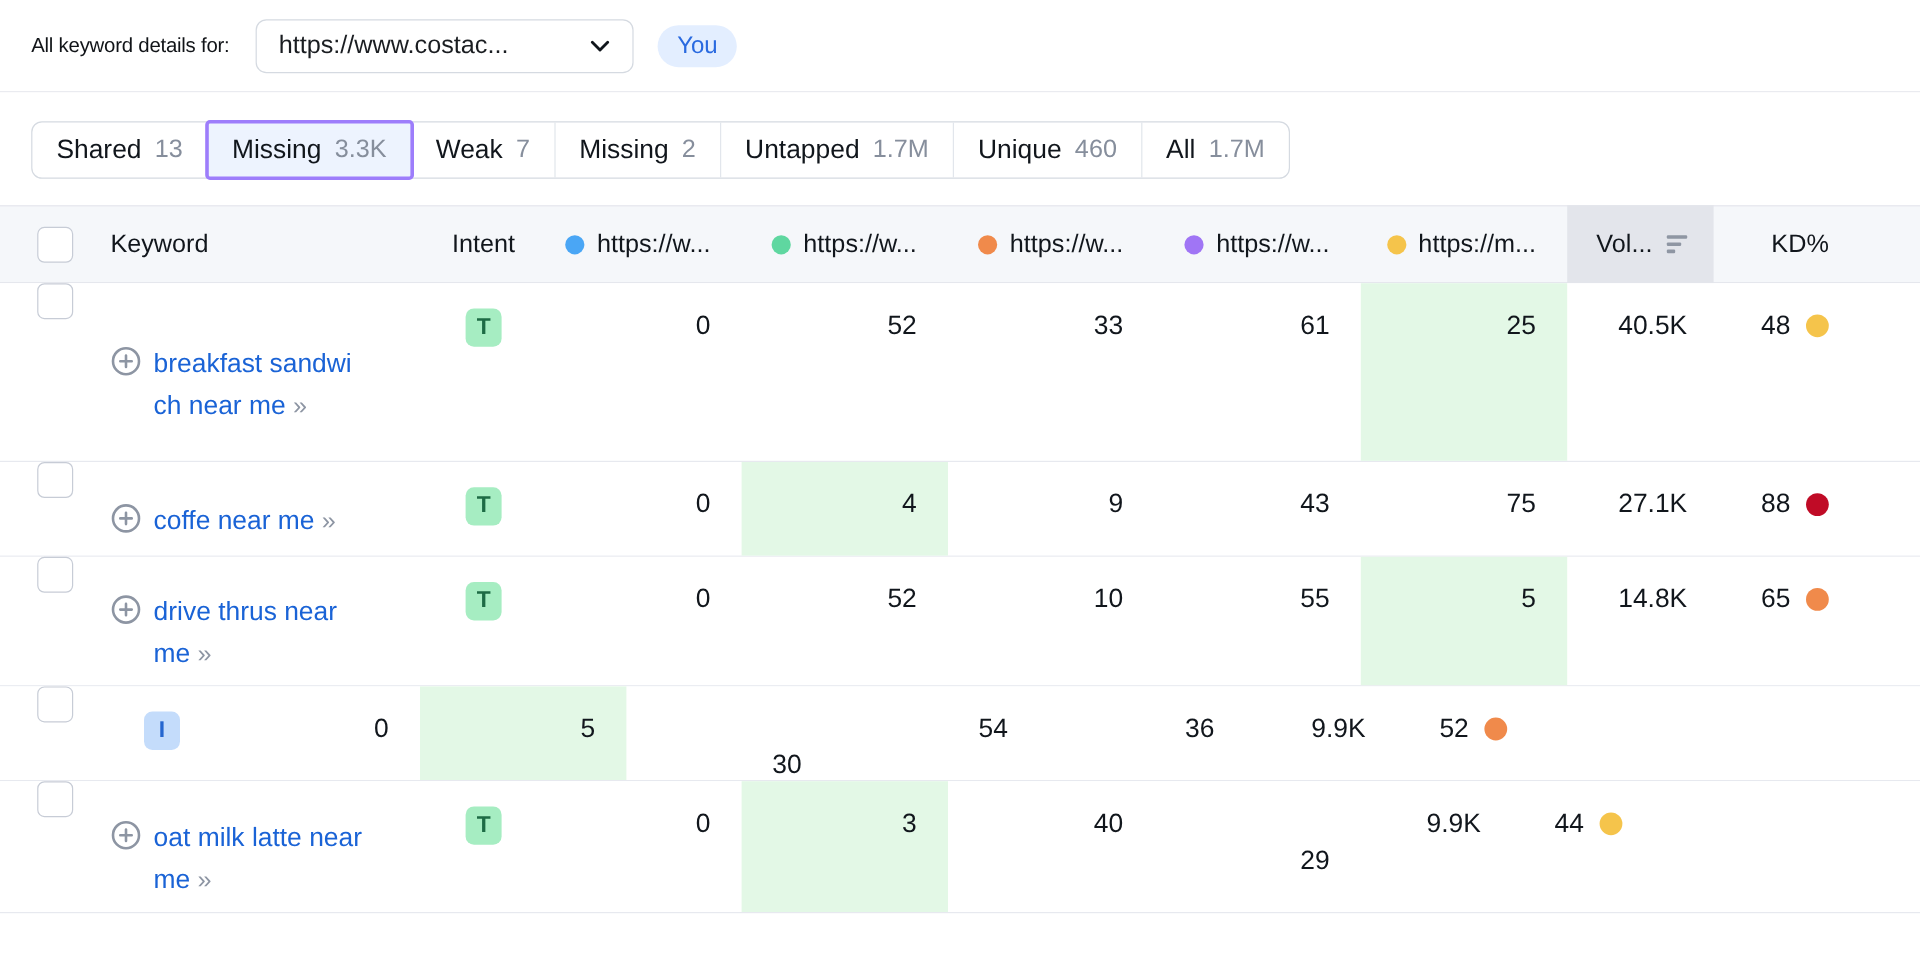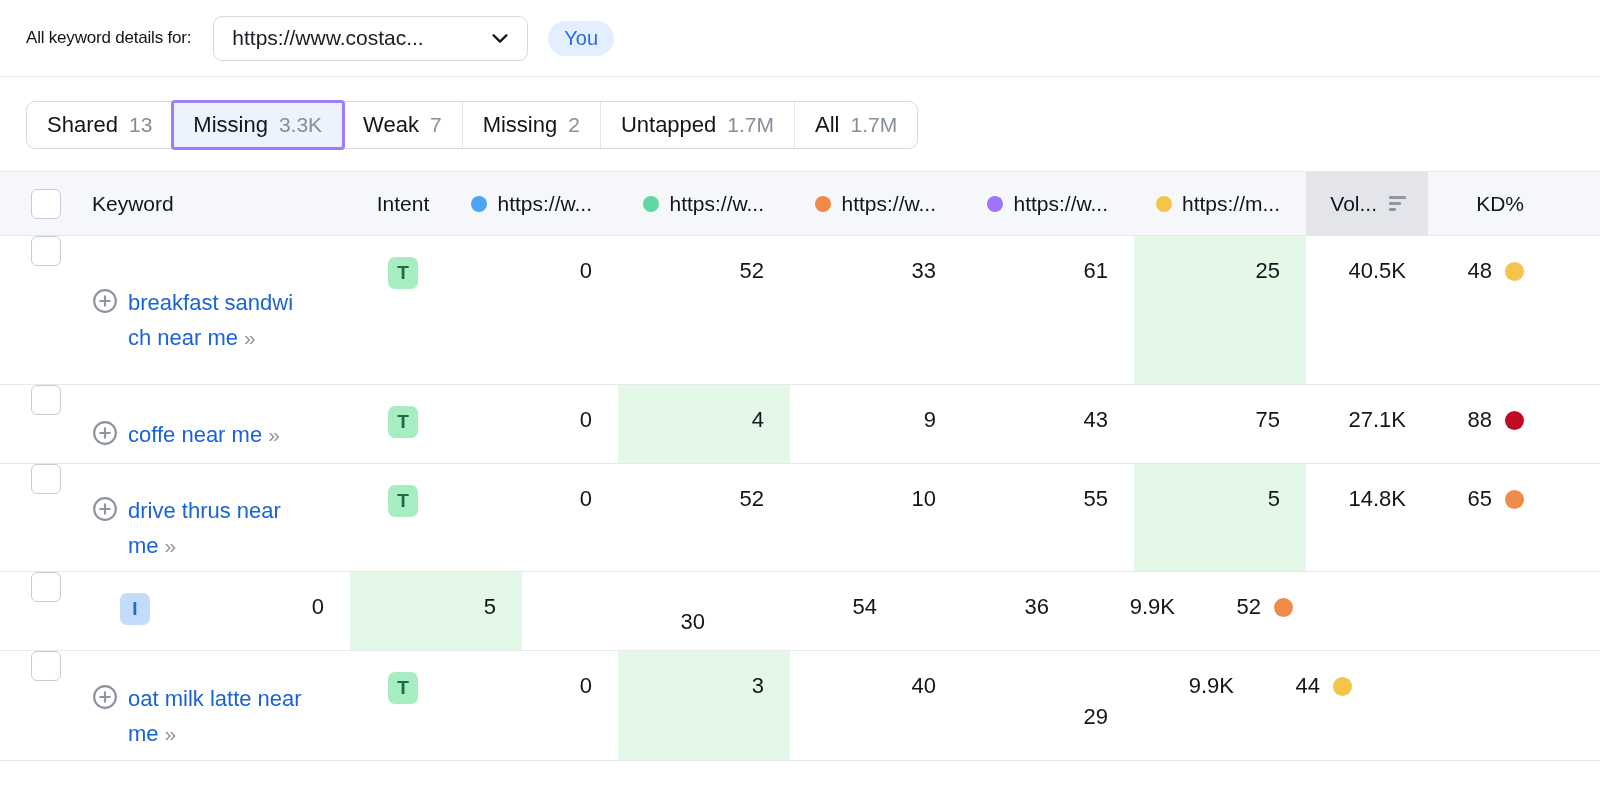--- a/index.html
+++ b/index.html
@@ -218,20 +218,24 @@
       </div>
       <div class="tab">
         <span>Missing</span>
         <span class="cnt">2</span>
       </div>
       <div class="tab">
         <span>Untapped</span>
         <span class="cnt">1.7M</span>
       </div>
       <div class="tab">
+        <span>Unique</span>
+        <span class="cnt">460</span>
+      </div>
+      <div class="tab">
         <span>All</span>
         <span class="cnt">1.7M</span>
       </div>
     </div>
 </div>
 
 <div class="table">
 
   <div class="thead">
     <div class="th c-check">
@@ -408,21 +412,21 @@
         </div>
         <div class="td c-intent" style="align-items: flex-start;">
           <div class="intent-badge intent-I">I</div>
         </div>
         <div class="td c-num" style="align-items: flex-start;">
           <span class="num">0</span>
         </div>
         <div class="td c-num cell-hl" style="align-items: flex-start;">
           <span class="num">5</span>
         </div>
-        <div class="td c-num" style="align-items: center; margin-left: 37px;">
+        <div class="td c-num" style="align-items: flex-end;">
           <span class="num">30</span>
         </div>
         <div class="td c-num" style="align-items: flex-start;">
           <span class="num">54</span>
         </div>
         <div class="td c-num" style="align-items: flex-start;">
           <span class="num">36</span>
         </div>
         <div class="td c-vol" style="align-items: flex-start;">
           <span class="num">9.9K</span>

